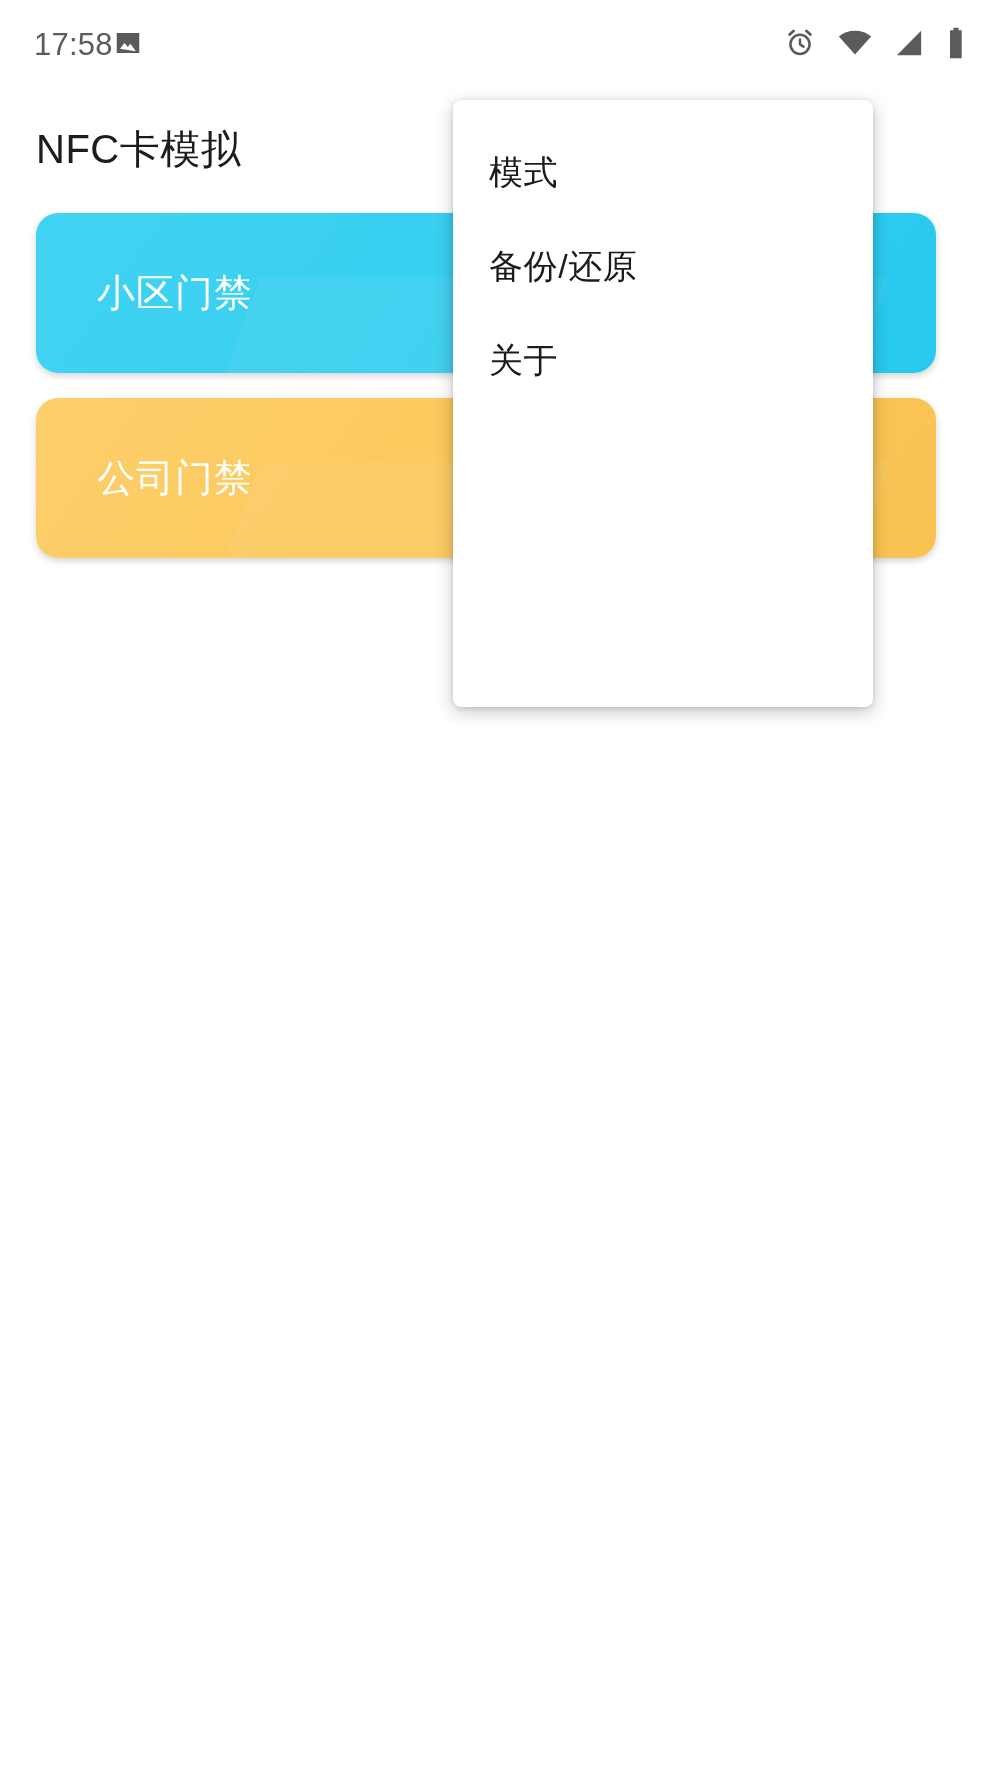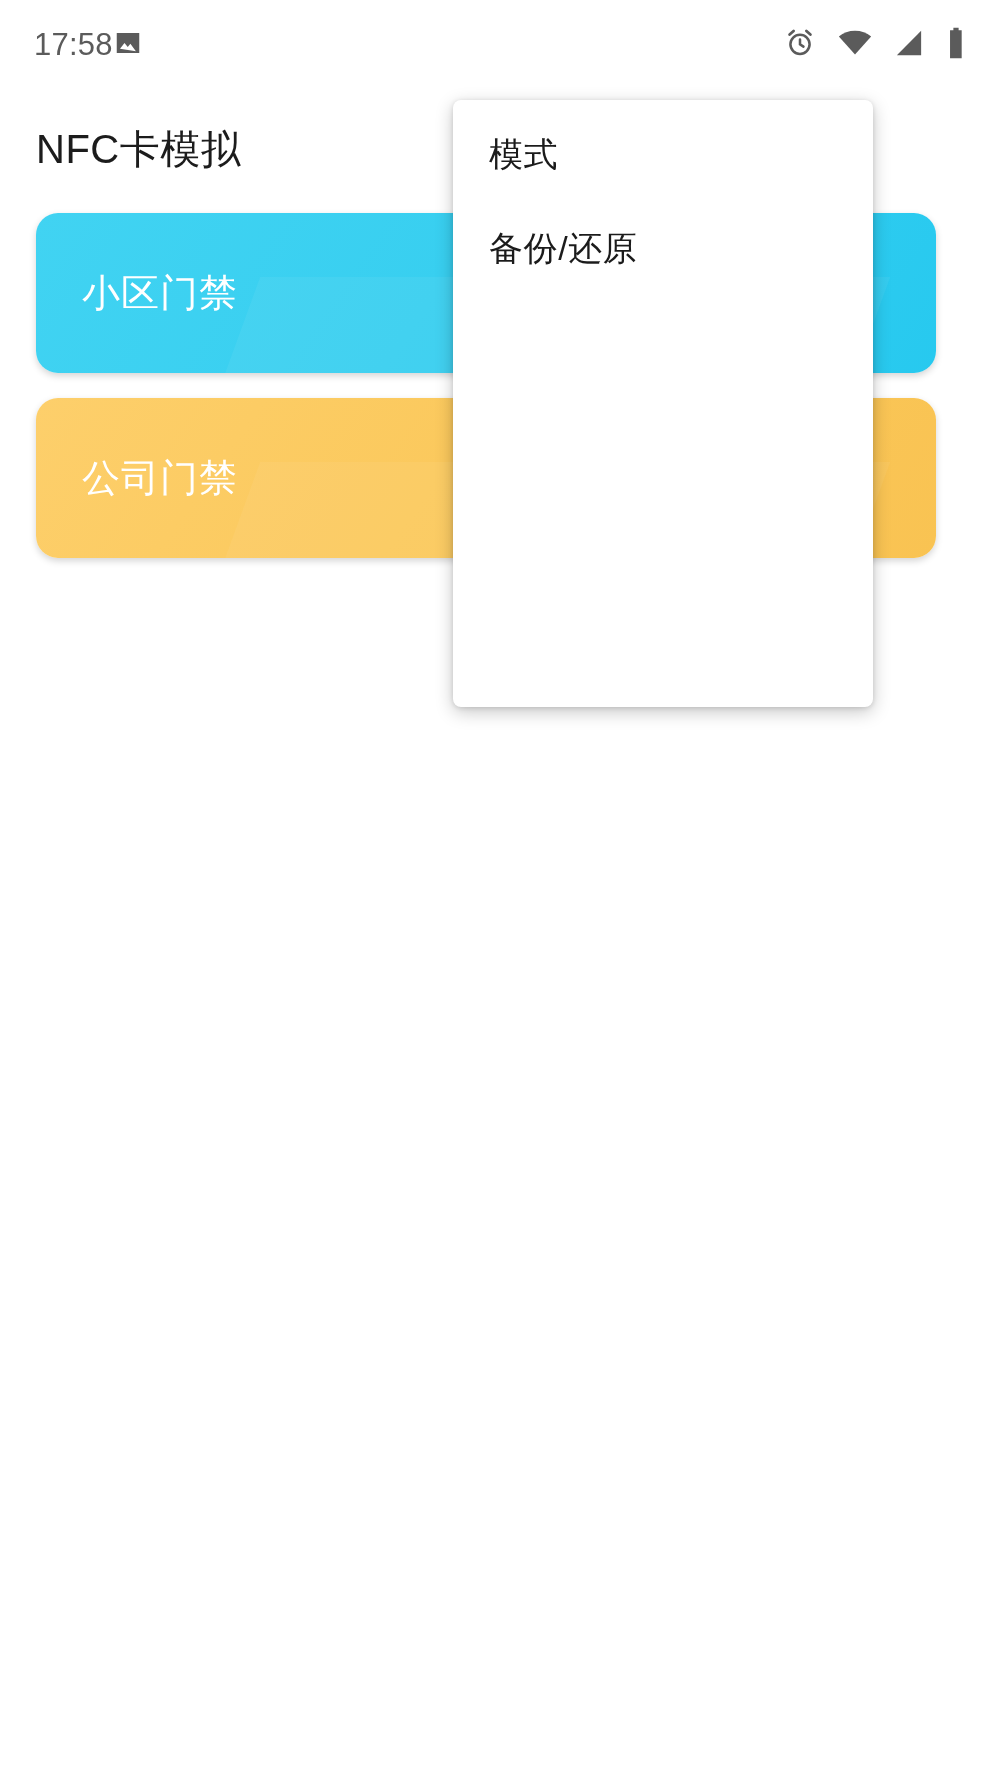--- a/index.html
+++ b/index.html
@@ -38,29 +38,29 @@
   .card-blue { background:linear-gradient(125deg,#41d3f2 0%,#38cff0 45%,#27c9ef 100%); }
   .card-amber{ background:linear-gradient(125deg,#fdcf6b 0%,#fbc95d 45%,#f9c352 100%); }
   .card::after{
     content:""; position:absolute; left:22%; top:40%;
     width:70%; height:90%;
     background:rgba(255,255,255,0.055);
     transform:skewX(-20deg);
   }
   .card-label {
     position:relative; z-index:2;
-    margin-left:46px; font-size:38px; color:#ffffff; letter-spacing:1px;font-family:Liberation Mono, monospace;
+    margin-left:61px; font-size:38px; color:#ffffff; letter-spacing:1px;font-family:Liberation Mono, monospace;
   }
 
   
   .menu {
     position:absolute; left:453px; top:100px; width:420px; height:607px;
     background:#ffffff; border-radius:8px;
     box-shadow:0 5px 18px rgba(0,0,0,0.22), 0 1px 5px rgba(0,0,0,0.13);
-    padding:8px 0; z-index:50;
+    padding:26px 0; z-index:50;
   }
   .menu-item {
     position:relative; height:94px; display:flex; align-items:center;
     padding:0 34px 0 36px; cursor:default;
   }
   .menu-item-label { font-size:34px; color:#1b1b1b; letter-spacing:0.6px; white-space:nowrap; }
   .submenu-arrow {
     position:absolute; right:54px; top:50%; transform:translateY(-50%);
     width:0; height:0;
     border-top:11px solid transparent;
@@ -120,15 +120,18 @@
     </div>
   </div>
 
   <div class="menu">
     <div class="menu-item">
       <span class="menu-item-label">模式</span>
     </div>
     <div class="menu-item">
       <span class="menu-item-label">备份/还原</span>
     </div>
+    <div class="menu-item">
+      <span class="menu-item-label">关于</span>
+    </div>
   </div>
 
 </div>
 
 </body></html>

